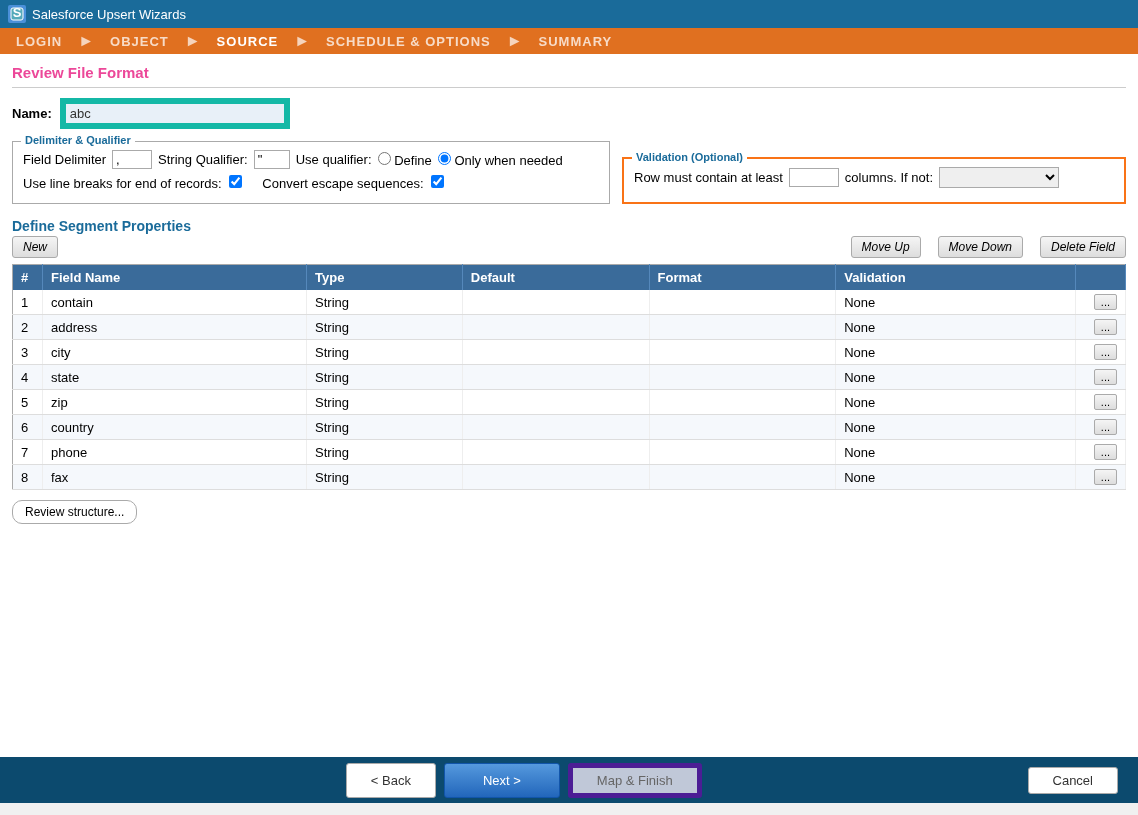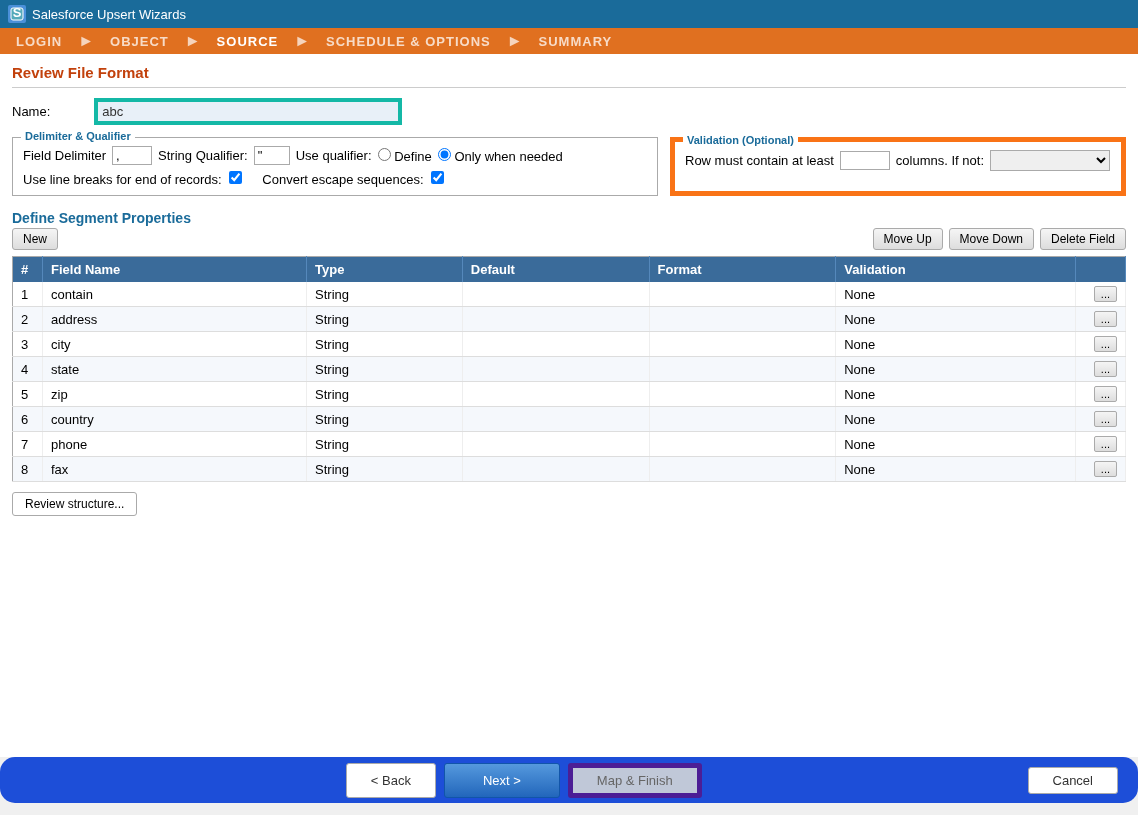--- a/index.html
+++ b/index.html
@@ -53,40 +53,39 @@
       background: white;
       margin: 0;
       padding: 10px 12px;
       height: calc(815px - 28px - 38px - 46px);
       overflow-y: auto;
     }
 
     #page-title {
       font-size: 15px;
       font-weight: bold;
-      color: #c2410c;
+      color: #ec4899;
       margin-bottom: 10px;
       border-bottom: 1px solid #ccc;
       padding-bottom: 6px;
     }
 
     .name-row {
       display: flex;
       align-items: center;
       margin-bottom: 12px;
       gap: 8px;
     }
-    .name-label { font-weight: normal; }
+    .name-label { font-weight: bold; }
     .name-input {
-      border: 4px solid #14b8a6;
+      border: 6px solid #14b8a6;
       padding: 2px 4px;
-      width: 308px;
+      width: 230px;
       background: #e8f0f8;
       color: #333;
-      margin-left: 36px;
     }
 
     .panels-row {
       display: flex;
       gap: 12px;
       margin-bottom: 14px;
       border-radius: 20px;
     }
 
     .delimiter-box {
@@ -99,24 +98,25 @@
       position: absolute;
       top: -8px; left: 8px;
       background: white;
       padding: 0 4px;
       font-size: 11px;
       color: #1a6b9a;
       font-weight: bold;
     }
 
     .validation-box {
-      border: 5px solid #f97316;
+      border: 2px solid #f97316;
       padding: 8px 10px;
-      width: 456px;
+      width: 504px;
       position: relative;
+      margin-top: 16px;
     }
     .validation-box .box-title {
       position: absolute;
       top: -8px; left: 8px;
       background: white;
       padding: 0 4px;
       font-size: 11px;
       color: #1a6b9a;
       font-weight: bold;
     }
@@ -148,29 +148,30 @@
       color: #1a6b9a;
       margin-bottom: 2px;
     }
 
     .toolbar-row {
       display: flex;
       justify-content: space-between;
       margin-bottom: 6px;
     }
     .toolbar-left { display: flex; gap: 6px; }
-    .toolbar-right { display: flex; gap: 6px; }
+    .toolbar-right { display: flex; gap: 17px; }
 
     .btn-gray {
       background: linear-gradient(to bottom, #f5f5f5, #ddd);
       border: 1px solid #aaa;
       padding: 3px 10px;
       cursor: pointer;
       border-radius: 3px;
       font-size: 12px;
+      font-style: italic;
     }
 
     
     .data-table {
       width: 100%;
       border-collapse: collapse;
       border: 1px solid #aaa;
     }
     .data-table th {
       background: #3a6b9a;
@@ -192,27 +193,26 @@
       border: 1px solid #aaa;
       padding: 1px 6px;
       cursor: pointer;
       font-size: 11px;
       border-radius: 2px;
     }
     .dots-col { width: 50px; text-align: right; }
 
     
     #bottom-bar {
-      background: #1d4ed8;
+      background: #0c4a6e;
       height: 46px;
       display: flex;
       align-items: center;
       justify-content: space-between;
       padding: 0 20px;
-      border-radius: 15px;
     }
     .bottom-left { display: flex; gap: 8px; }
     .bottom-center { display: flex; gap: 8px; }
     .bottom-right { display: flex; gap: 8px; }
 
     .btn-nav-white {
       background: white;
       border: 1px solid #aaa;
       padding: 5px 24px;
       cursor: pointer;
@@ -237,21 +237,21 @@
       border-radius: 3px;
       font-size: 13px;
       color: #666;
     }
 
     .review-btn {
       background: white;
       border: 1px solid #aaa;
       padding: 4px 12px;
       cursor: pointer;
-      border-radius: 3px;
+      border-radius: 10px;
       font-size: 12px;
     }
   </style>
 </head>
 <body>
 
 <div id="titlebar">
   <div class="app-icon">
     <svg width="14" height="14" viewBox="0 0 14 14">
         <rect x="1" y="1" width="12" height="12" rx="2" fill="#5ab" stroke="white" stroke-width="1"></rect>

